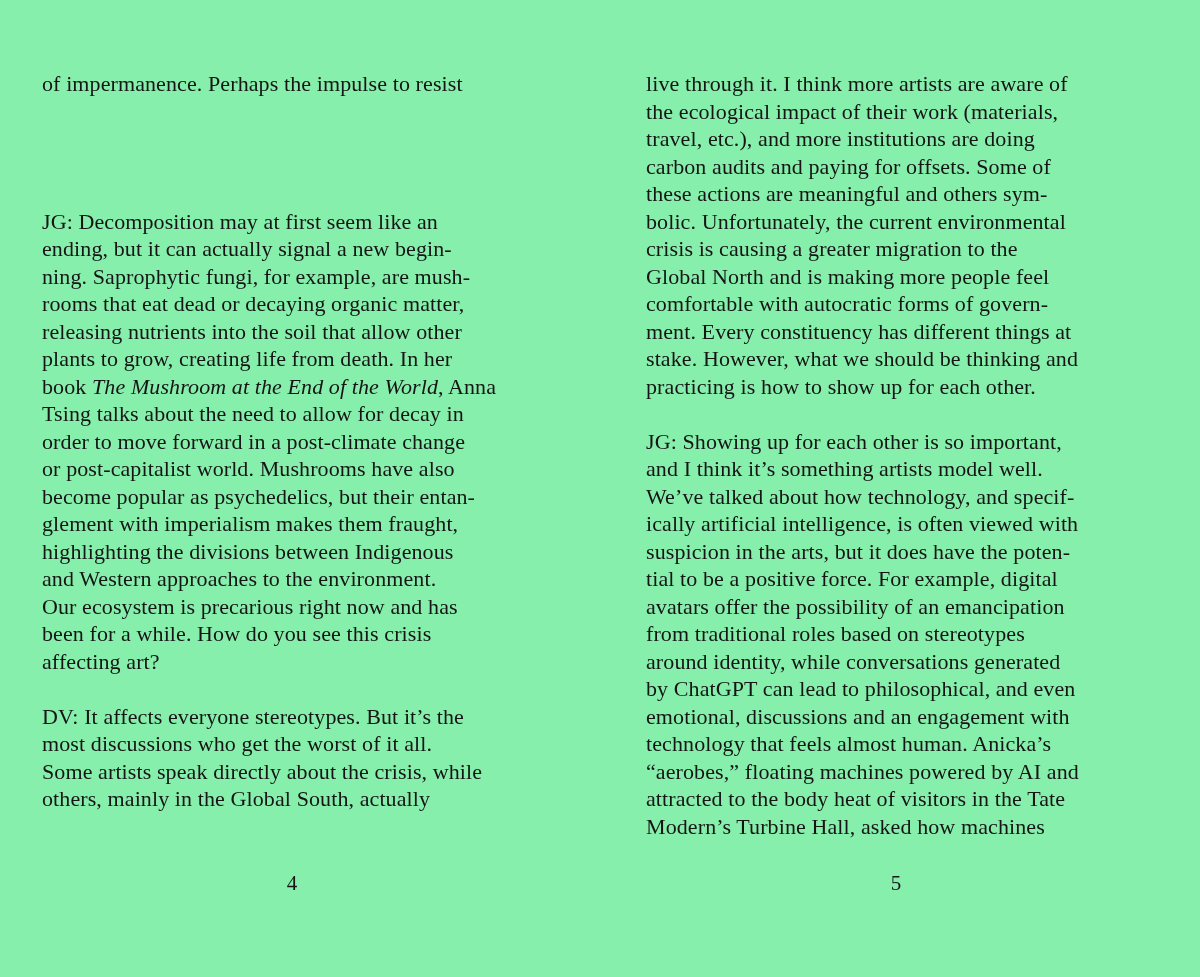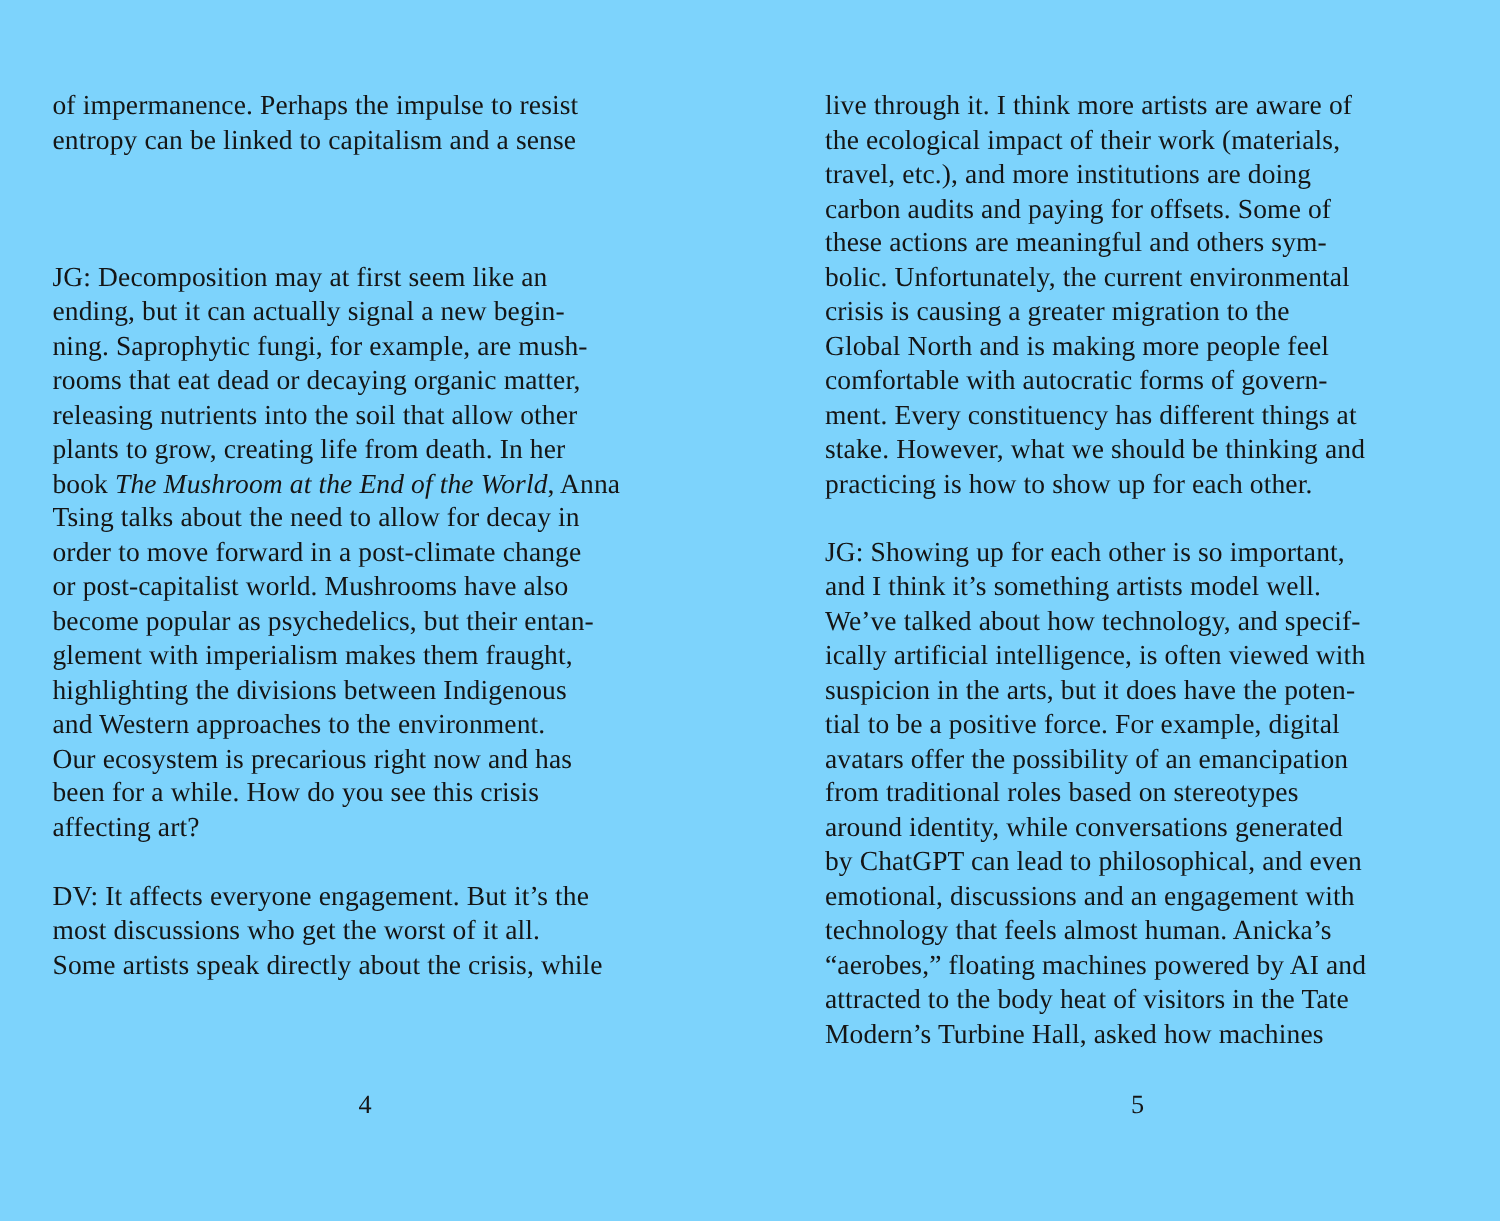--- a/index.html
+++ b/index.html
@@ -11,31 +11,31 @@
     width: 1200px;
     height: 977px;
     font-family: "Liberation Serif", serif;
     color: #151515;
     -webkit-font-smoothing: antialiased;
   }
   .spread {
     position: relative;
     width: 1200px;
     height: 977px;
-    background: #7dd3fc;
+    background: #86efac;
     overflow: hidden;
   }
   .page {
     position: absolute;
     top: 70px;
     width: 500px;
     height: 860px;
   }
   .page[data-page-index="0"] { left: 42px; }
-  .page[data-page-index="1"] { left: 660px; }
+  .page[data-page-index="1"] { left: 646px; }
   .page-text {
     font-size: 22px;
     line-height: 27.5px;
     letter-spacing: 0.1px;
   }
   p.para {
     margin: 0 0 27.5px 0;
     white-space: normal;
   }
   p.para:last-child { margin-bottom: 13px; }
@@ -50,23 +50,23 @@
     line-height: 26px;
   }
 </style>
 </head>
 <body>
 
 <div class="spread">
 
   <section class="page" data-page-index="0">
     <div class="page-text">
-        <p class="para"><span>of impermanence. Perhaps the impulse to resist</span><br><span>entropy can be linked to capitalism and a sense</span><br><br><br></p>
+        <p class="para"><span>of impermanence. Perhaps the impulse to resist</span><br><br><br><br></p>
         <p class="para"><span>JG: Decomposition may at first seem like an</span><br><span>ending, but it can actually signal a new begin-</span><br><span>ning. Saprophytic fungi, for example, are mush-</span><br><span>rooms that eat dead or decaying organic matter,</span><br><span>releasing nutrients into the soil that allow other</span><br><span>plants to grow, creating life from death. In her</span><br><span>book </span><span class="em">The Mushroom at the End of the World</span><span>, Anna</span><br><span>Tsing talks about the need to allow for decay in</span><br><span>order to move forward in a post-climate change</span><br><span>or post-capitalist world. Mushrooms have also</span><br><span>become popular as psychedelics, but their entan-</span><br><span>glement with imperialism makes them fraught,</span><br><span>highlighting the divisions between Indigenous</span><br><span>and Western approaches to the environment.</span><br><span>Our ecosystem is precarious right now and has</span><br><span>been for a while. How do you see this crisis</span><br><span>affecting art?</span></p>
-        <p class="para"><span>DV: It affects everyone engagement. But it’s the</span><br><span>most discussions who get the worst of it all.</span><br><span>Some artists speak directly about the crisis, while</span><br></p>
+        <p class="para"><span>DV: It affects everyone stereotypes. But it’s the</span><br><span>most discussions who get the worst of it all.</span><br><span>Some artists speak directly about the crisis, while</span><br><span>others, mainly in the Global South, actually</span></p>
       </div>
     <div class="page-number">4</div>
   </section>
 
   <section class="page" data-page-index="1">
     <div class="page-text">
         <p class="para"><span>live through it. I think more artists are aware of</span><br><span>the ecological impact of their work (materials,</span><br><span>travel, etc.), and more institutions are doing</span><br><span>carbon audits and paying for offsets. Some of</span><br><span>these actions are meaningful and others sym-</span><br><span>bolic. Unfortunately, the current environmental</span><br><span>crisis is causing a greater migration to the</span><br><span>Global North and is making more people feel</span><br><span>comfortable with autocratic forms of govern-</span><br><span>ment. Every constituency has different things at</span><br><span>stake. However, what we should be thinking and</span><br><span>practicing is how to show up for each other.</span></p>
         <p class="para"><span>JG: Showing up for each other is so important,</span><br><span>and I think it’s something artists model well.</span><br><span>We’ve talked about how technology, and specif-</span><br><span>ically artificial intelligence, is often viewed with</span><br><span>suspicion in the arts, but it does have the poten-</span><br><span>tial to be a positive force. For example, digital</span><br><span>avatars offer the possibility of an emancipation</span><br><span>from traditional roles based on stereotypes</span><br><span>around identity, while conversations generated</span><br><span>by ChatGPT can lead to philosophical, and even</span><br><span>emotional, discussions and an engagement with</span><br><span>technology that feels almost human. Anicka’s</span><br><span>“aerobes,” floating machines powered by AI and</span><br><span>attracted to the body heat of visitors in the Tate</span><br><span>Modern’s Turbine Hall, asked how machines</span></p>
       </div>
     <div class="page-number">5</div>

